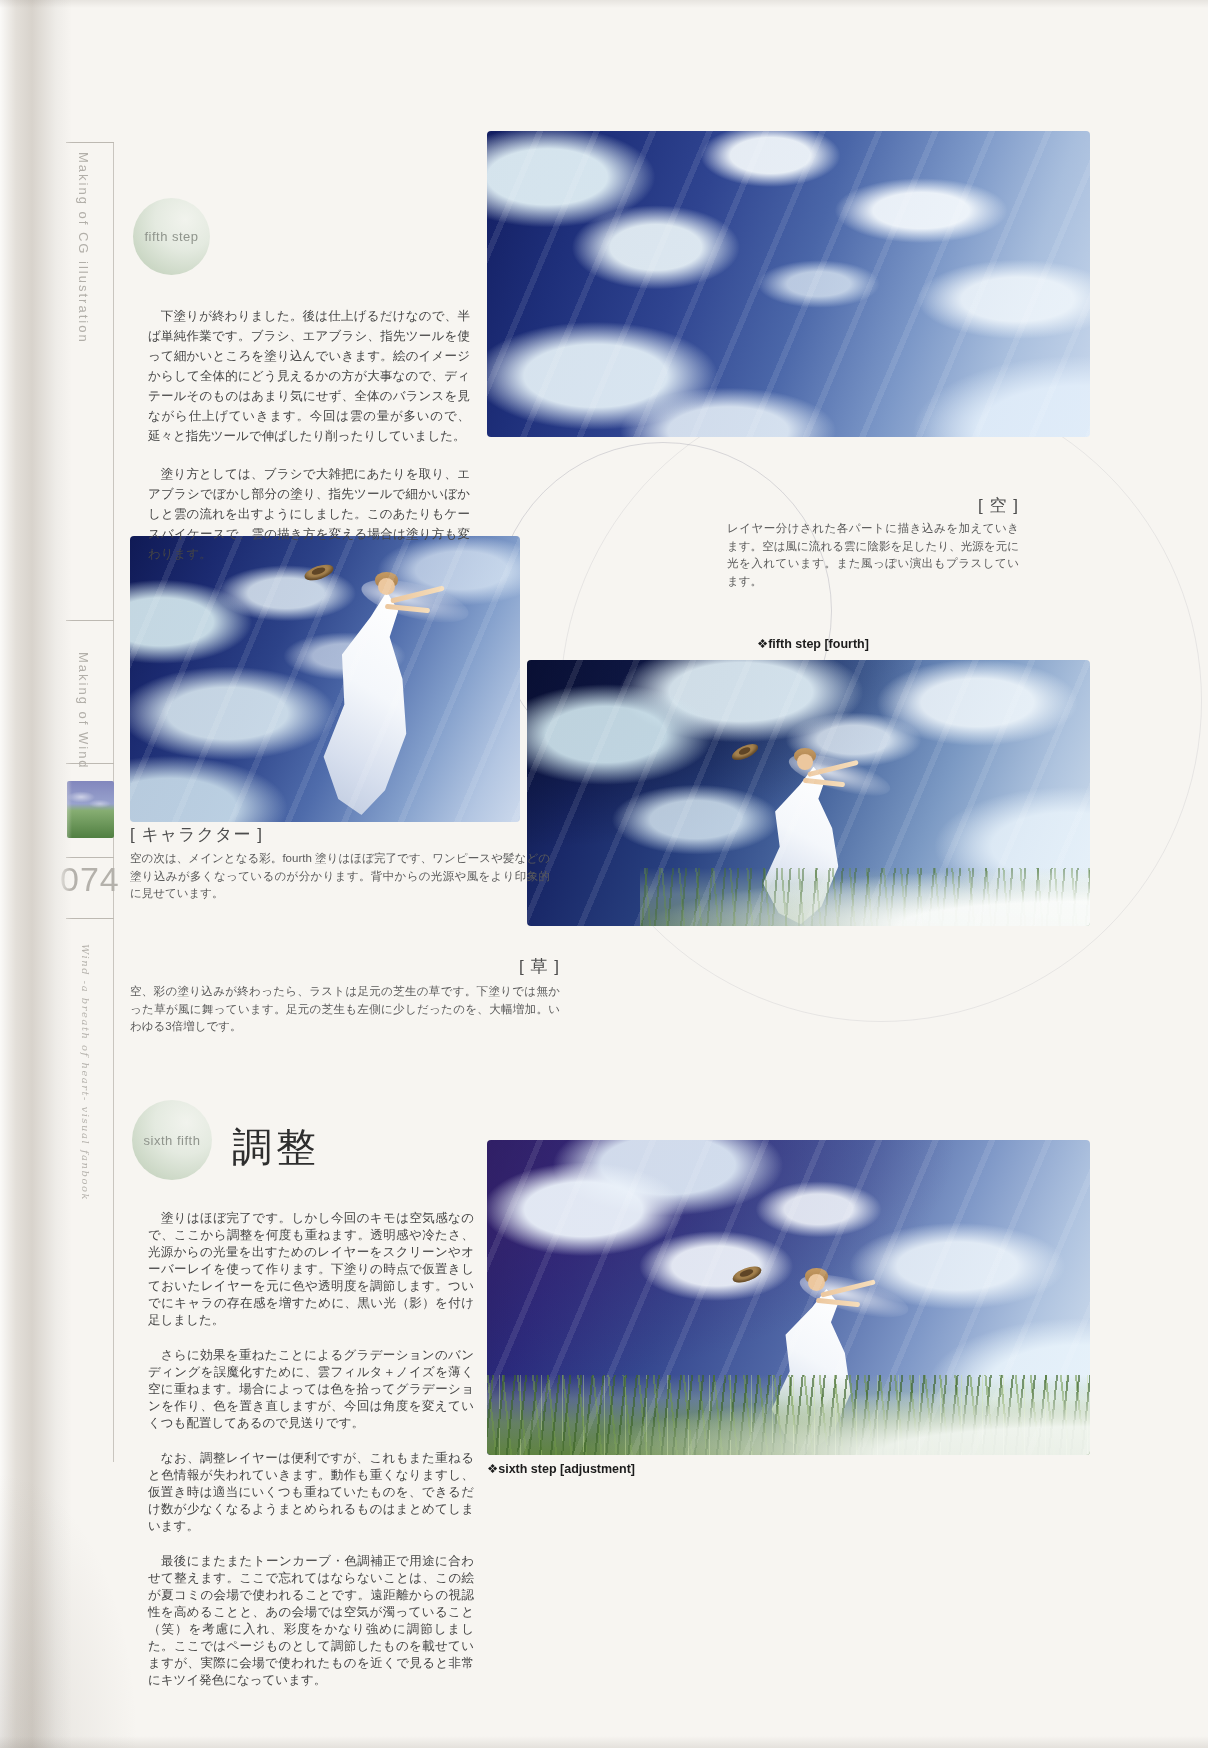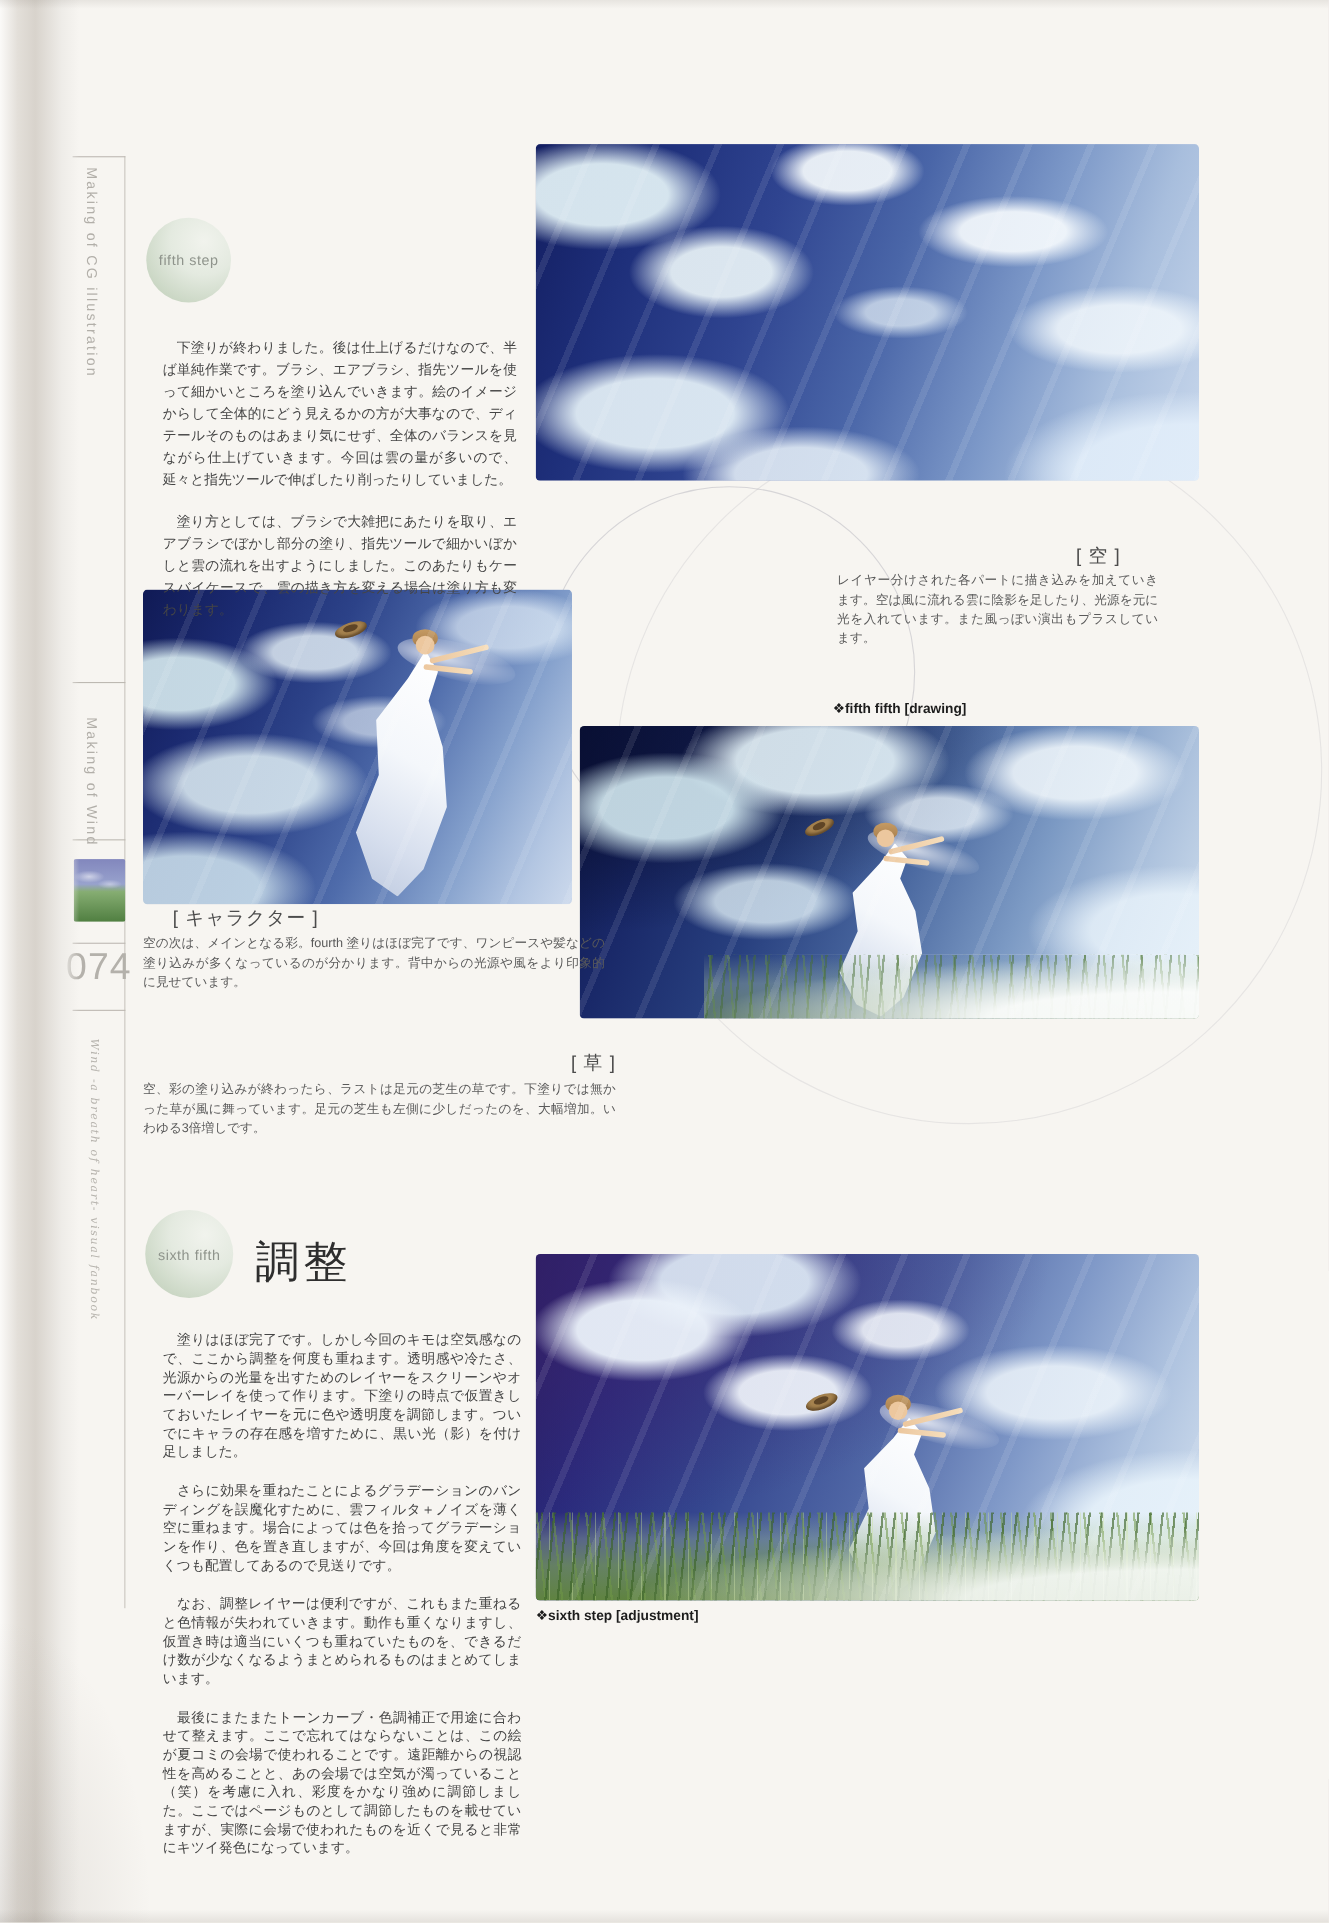--- a/index.html
+++ b/index.html
@@ -47,22 +47,22 @@
   .step-title.t2{left:232px;top:1120px;}
 
   .body-text{position:absolute;color:#454545;text-align:justify;z-index:2;}
   .body-text p{margin:18px;}
   .body-text.b1{left:130px;top:288px;width:358px;font-size:12.5px;line-height:20px;}
   .body-text.b2{left:130px;top:1192px;width:362px;font-size:12.5px;line-height:17px;}
 
   .cap-heading{position:absolute;font-size:17px;color:#4c4c4c;letter-spacing:1px;z-index:2;}
   .cap-text{position:absolute;font-size:11.5px;line-height:17.5px;color:#5a5a5a;text-align:justify;z-index:2;}
   .cap-sky-h{left:727px;top:494px;width:292px;text-align:right;}
-  .cap-sky-t{left:727px;top:520px;width:292px;margin-left:34px;}
-  .cap-chr-h{left:130px;top:823px;margin-left:27px;}
+  .cap-sky-t{left:727px;top:520px;width:292px;}
+  .cap-chr-h{left:130px;top:823px;}
   .cap-chr-t{left:130px;top:850px;width:420px;}
   .cap-grs-h{left:130px;top:955px;width:430px;text-align:right;}
   .cap-grs-t{left:130px;top:983px;width:430px;}
 
   .marker{position:absolute;font-size:12.5px;font-weight:bold;color:#1c1c1c;z-index:2;}
   .marker.mk1{left:757px;top:636px;}
   .marker.mk2{left:487px;top:1461px;}
 
   
   .illu{position:absolute;border-radius:4px;overflow:hidden;z-index:1;}
@@ -190,21 +190,21 @@
   <div class="body-text b1">
     <p>　下塗りが終わりました。後は仕上げるだけなので、半ば単純作業です。ブラシ、エアブラシ、指先ツールを使って細かいところを塗り込んでいきます。絵のイメージからして全体的にどう見えるかの方が大事なので、ディテールそのものはあまり気にせず、全体のバランスを見ながら仕上げていきます。今回は雲の量が多いので、延々と指先ツールで伸ばしたり削ったりしていました。</p>
     <p>　塗り方としては、ブラシで大雑把にあたりを取り、エアブラシでぼかし部分の塗り、指先ツールで細かいぼかしと雲の流れを出すようにしました。このあたりもケースバイケースで、雲の描き方を変える場合は塗り方も変わります。</p>
   </div>
 
   <div class="illu imgA"></div>
 
   <div class="cap-heading cap-sky-h">[ 空 ]</div>
   <div class="cap-text cap-sky-t">レイヤー分けされた各パートに描き込みを加えていきます。空は風に流れる雲に陰影を足したり、光源を元に光を入れています。また風っぽい演出もプラスしています。</div>
 
-  <div class="marker mk1">❖fifth fifth [drawing]</div>
+  <div class="marker mk1">❖fifth step [fourth]</div>
 
   <div class="illu imgB">
     <div class="figure figB">
       <div class="hat"></div>
       <div class="fig-shawl"></div>
       <div class="fig-dress"></div>
       <div class="fig-arm r"></div>
       <div class="fig-arm l"></div>
       <div class="fig-hair"></div>
       <div class="fig-head"></div>

